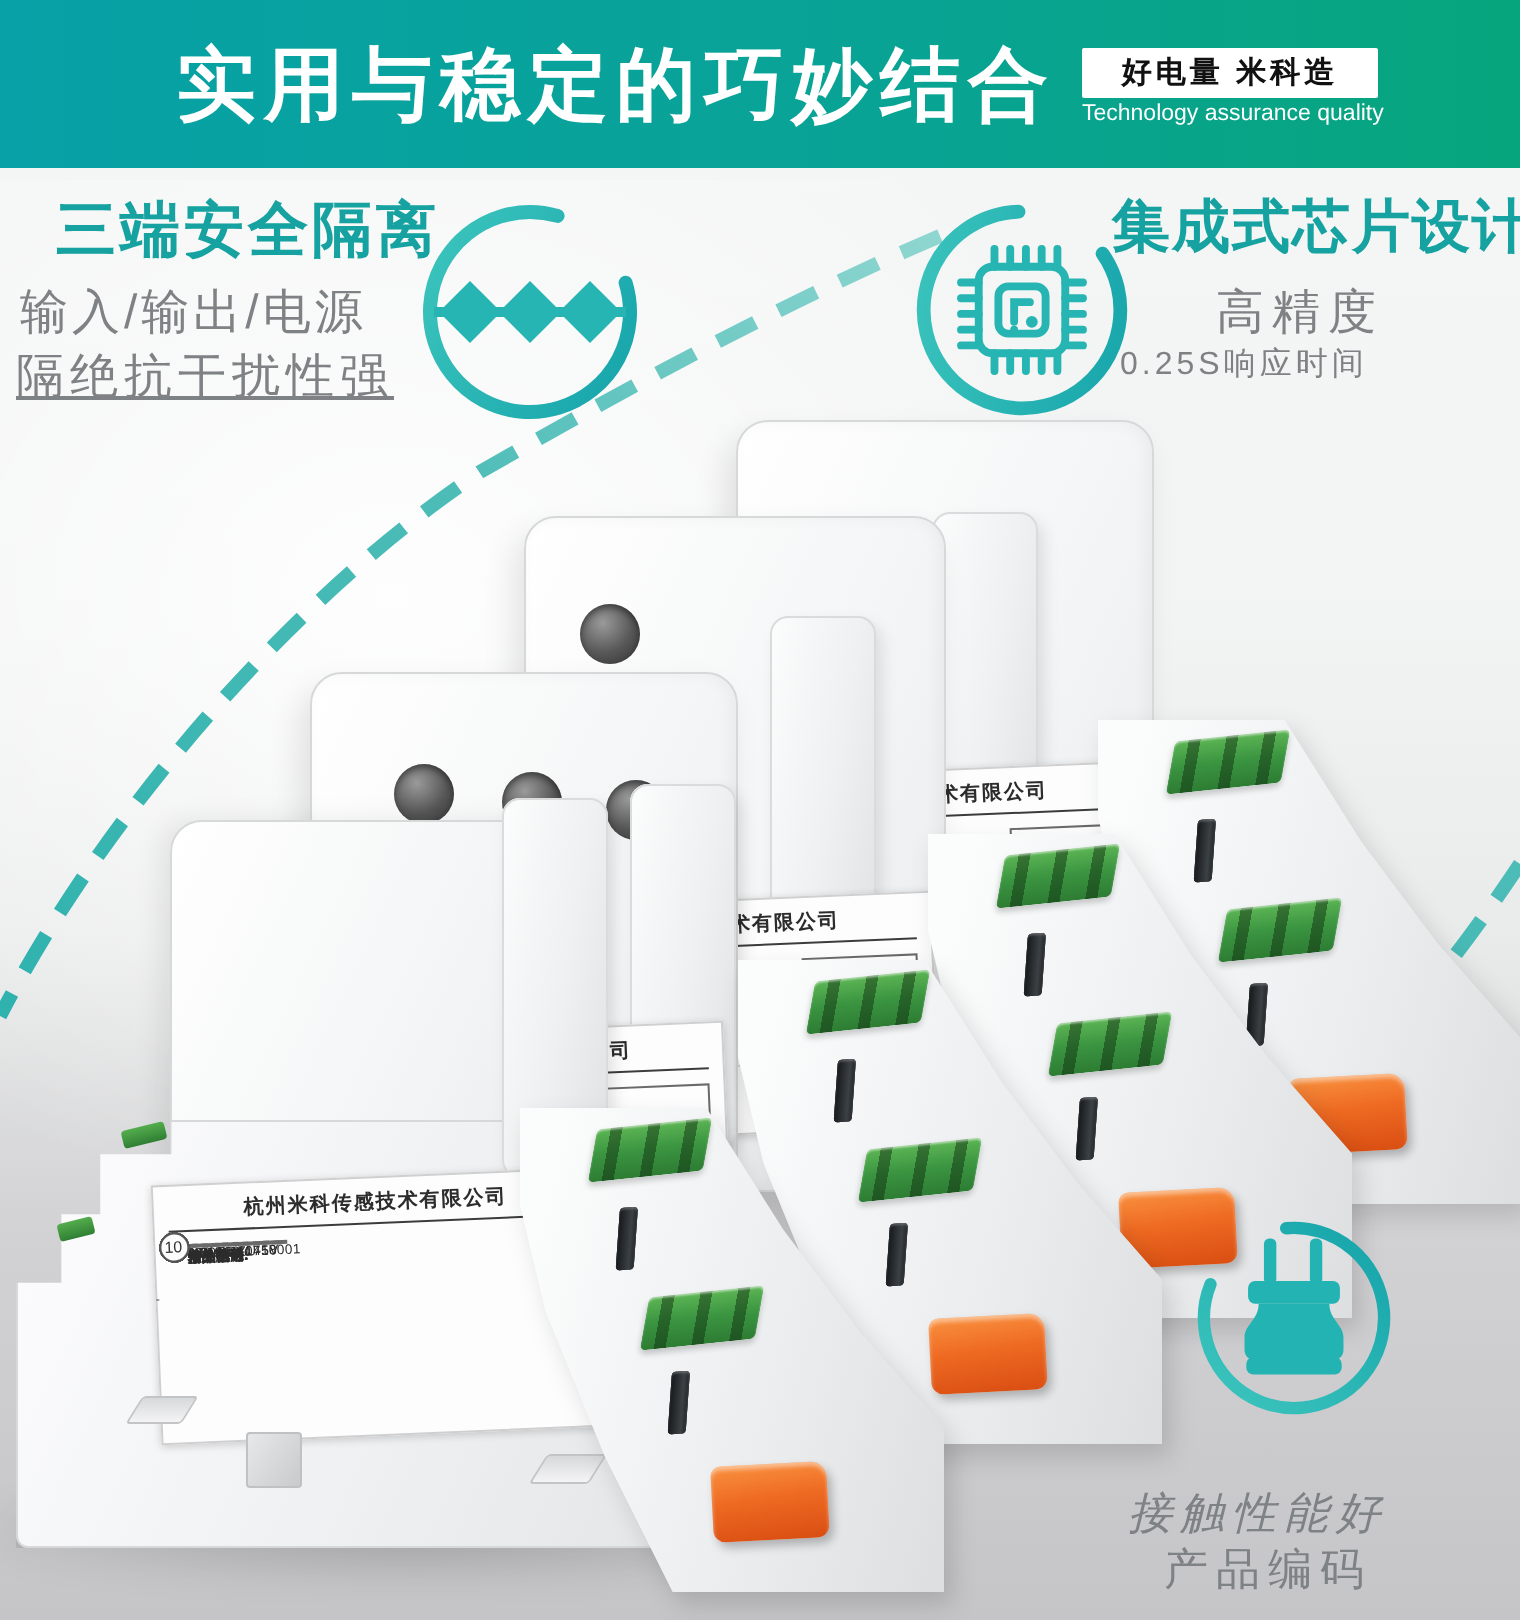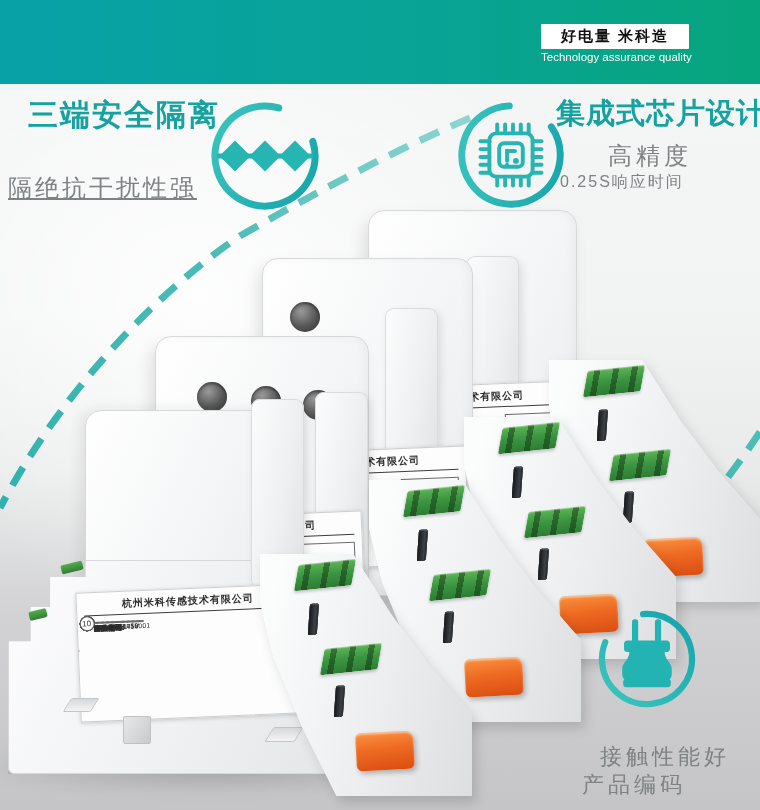--- a/index.html
+++ b/index.html
@@ -22,21 +22,21 @@
   
   .feat-title{position:absolute;color:#16a2a0;font-weight:bold;z-index:8;white-space:nowrap;}
   .feat-line{position:absolute;color:#7e8284;z-index:8;white-space:nowrap;}
   .iso-title{left:28px;top:95px;font-size:30px;letter-spacing:2px;}
   .iso-l1{left:10px;top:140px;font-size:24px;letter-spacing:2px;}
   .iso-l2{left:8px;top:172px;font-size:24px;letter-spacing:3px;text-decoration:underline;}
   .chip-title{left:556px;top:94px;font-size:29px;letter-spacing:1px;}
   .chip-l1{left:608px;top:140px;font-size:24px;letter-spacing:4px;}
   .chip-l2{left:560px;top:172px;font-size:16px;letter-spacing:2px;}
   .ul-title{left:552px;top:706px;font-size:27px;letter-spacing:1px;}
-  .ul-l1{left:600px;top:742px;font-size:22px;letter-spacing:4px;}
+  .ul-l1{left:564px;top:742px;font-size:22px;letter-spacing:4px;font-style:italic;}
   .ul-l2{left:582px;top:770px;font-size:22px;letter-spacing:4px;}
   .feat-icon{position:absolute;z-index:8;}
   .icon-iso{left:205px;top:96px;}
   .icon-chip{left:452px;top:96px;}
   .icon-plug{left:594px;top:606px;}
   
   .dashes{position:absolute;left:0;top:0;z-index:1;}
   
   .module{position:absolute;width:0;height:0;}
   .module *{position:absolute;}
@@ -346,27 +346,29 @@
       <div class="tslots" style="left:40px;top:124px;">
           <i></i>
           <i></i>
           <i></i>
         </div>
       <div class="tclip" style="left:60px;top:170px;"></div>
     </div>
   </div>
 
   <div class="banner">
+    <div class="banner-title">实用与稳定的巧妙结合</div>
     <div class="badge">
       <div class="badge-cn">好电量 米科造</div>
       <div class="badge-en">Technology assurance quality</div>
     </div>
   </div>
 
   <div class="feat-title iso-title">三端安全隔离</div>
+  <div class="feat-line iso-l1">输入/输出/电源</div>
   <div class="feat-line iso-l2">隔绝抗干扰性强</div>
 
   <div class="feat-title chip-title">集成式芯片设计</div>
   <div class="feat-line chip-l1">高精度</div>
   <div class="feat-line chip-l2">0.25S响应时间</div>
 
   <div class="feat-line ul-l1">接触性能好</div>
   <div class="feat-line ul-l2">产品编码</div>
 
   <svg class="feat-icon icon-iso" width="120" height="120" viewBox="0 0 120 120">

